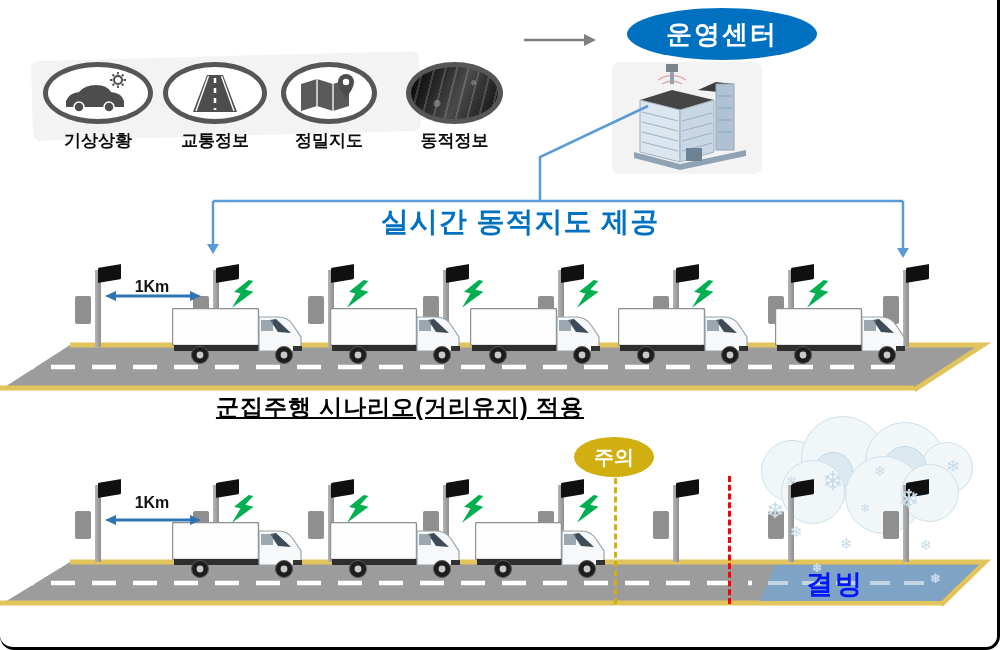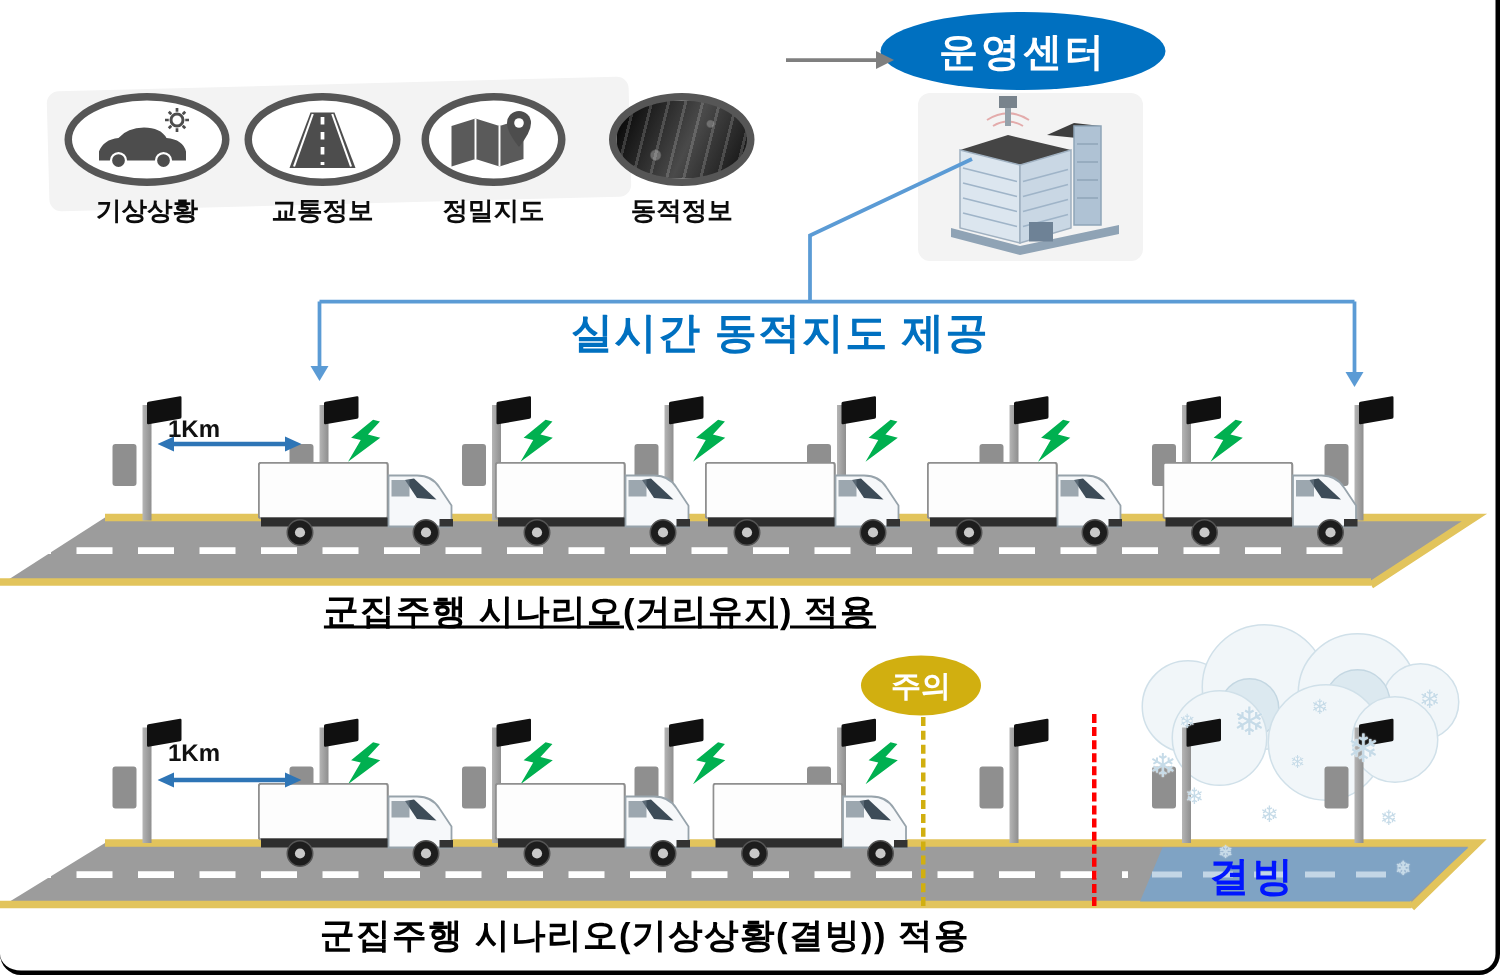--- a/index.html
+++ b/index.html
@@ -15,21 +15,21 @@
   .bgfade{position:absolute;background:#f3f3f3;border-radius:8px;z-index:1;}
   
   .banner{
     position:absolute;left:62px;top:24px;width:458px;height:32px;z-index:6;
     background:var(--banner_fill);border:2px solid var(--banner_border);
     border-radius:17px;display:flex;align-items:center;justify-content:center;
     color:var(--banner_text);font-size:21px;font-weight:800;letter-spacing:1px;
   }
   
   .center-ellipse{
-    position:absolute;left:587px;top:8px;width:190px;height:52px;z-index:6;
+    position:absolute;left:627px;top:8px;width:190px;height:52px;z-index:6;
     background:var(--center_fill);border-radius:50%;
     display:flex;align-items:center;justify-content:center;
     color:var(--center_text);font-size:26px;font-weight:800;letter-spacing:2px;
   }
   
   .source{position:absolute;z-index:6;text-align:center;}
   .source .circle{
     background:#fff;border:5px solid #565656;border-radius:50%;
     display:flex;align-items:center;justify-content:center;overflow:hidden;
   }
@@ -42,21 +42,21 @@
       linear-gradient(115deg,#0d0d0d 10%,#4a4a4a 55%,#161616 95%) !important;
   }
   .provision-title{
     position:absolute;left:300px;top:203px;width:440px;text-align:center;z-index:8;
     color:var(--title_blue);font-size:28px;font-weight:800;letter-spacing:1px;
   }
   .caption{
     position:absolute;text-align:center;z-index:9;color:var(--caption_black);
     font-size:23px;font-weight:800;letter-spacing:1px;
   }
-  .kmlabel{position:absolute;z-index:7;font-size:16px;font-weight:800;color:#111;}
+  .kmlabel{position:absolute;z-index:7;font-size:16px;font-weight:800;color:#111;text-align:center;}
   
   .pole-bar{position:absolute;width:6px;background:linear-gradient(90deg,#b5b5b5,#8e8e8e);z-index:5;}
   .pole-flag{position:absolute;width:23px;height:15px;background:#101010;transform:skewY(-10deg);border-radius:1px;z-index:5;}
   .pole-cab{position:absolute;width:16px;height:28px;background:#8f8f8f;border-radius:2px;z-index:5;}
   .bolt{position:absolute;z-index:6;}
   .truck{position:absolute;z-index:6;}
   .svglayer{position:absolute;left:0;top:0;z-index:3;pointer-events:none;}
   .connectors{z-index:10;}
   
   .badge{
@@ -213,21 +213,20 @@
   </svg>
 
   <div class="kmlabel" style="left:112px;top:494px;width:80px;">1Km</div>
   <svg class="abs" style="left:105px;top:514px;z-index:7;" width="96" height="12" viewBox="0 0 96 12">
     <line x1="9" y1="6" x2="87" y2="6" stroke="var(--km_blue)" stroke-width="3"></line>
     <polygon points="0,6 11,1 11,11" fill="var(--km_blue)"></polygon>
     <polygon points="96,6 85,1 85,11" fill="var(--km_blue)"></polygon>
   </svg>
 
   <div class="caption" style="left:120px;top:392px;width:560px;text-decoration:underline;">군집주행 시나리오(거리유지) 적용</div>
-  <div class="caption" style="left:120px;top:608px;width:620px;">군집주행 시나리오(기상상황(결빙)) 적용</div>
 
   <div class="badge caution">주의</div>
   <div class="dashline caution"></div>
   <div class="dashline warning"></div>
   <div class="ice-label">결빙</div>
 
   <svg class="svglayer connectors" width="1000" height="650" viewBox="0 0 1000 650">
     <line x1="524" y1="40" x2="584" y2="40" stroke="var(--arrow_gray)" stroke-width="2.5"></line>
     <polygon points="584,34 596,40 584,46" fill="var(--arrow_gray)"></polygon>
     <polyline points="648,106 540,157 540,201" fill="none" stroke="var(--connector_blue)" stroke-width="2.5"></polyline>

